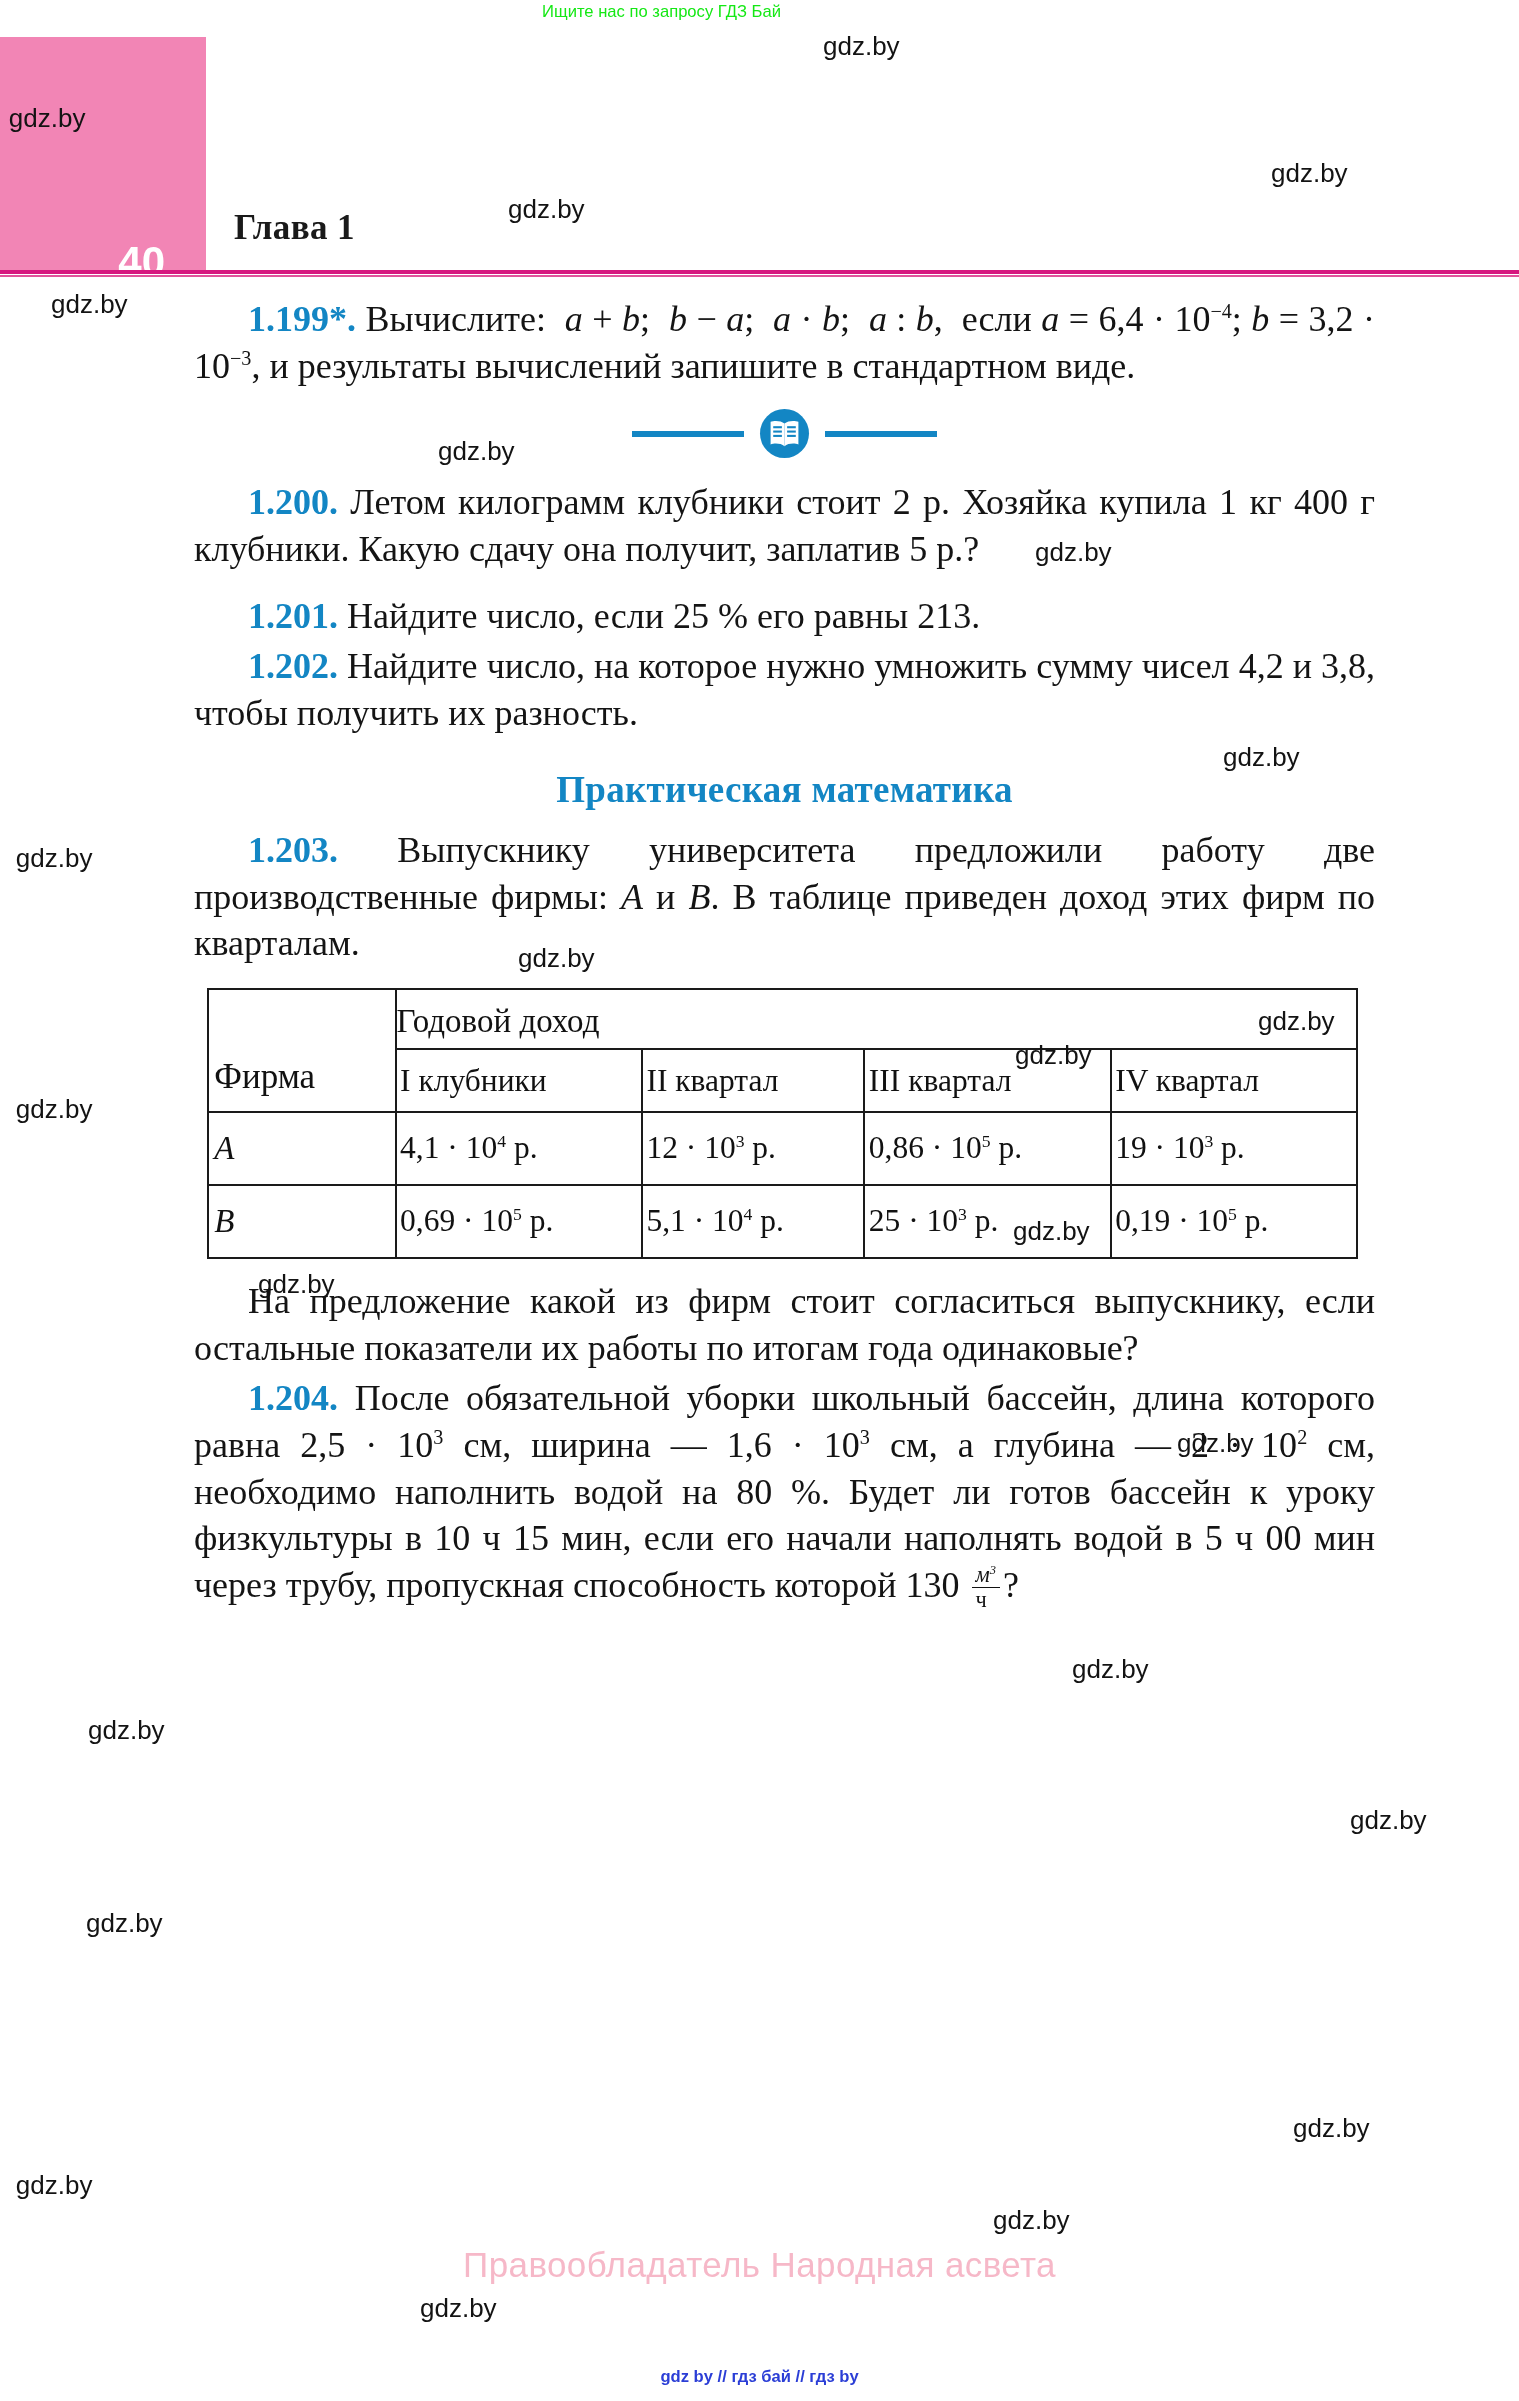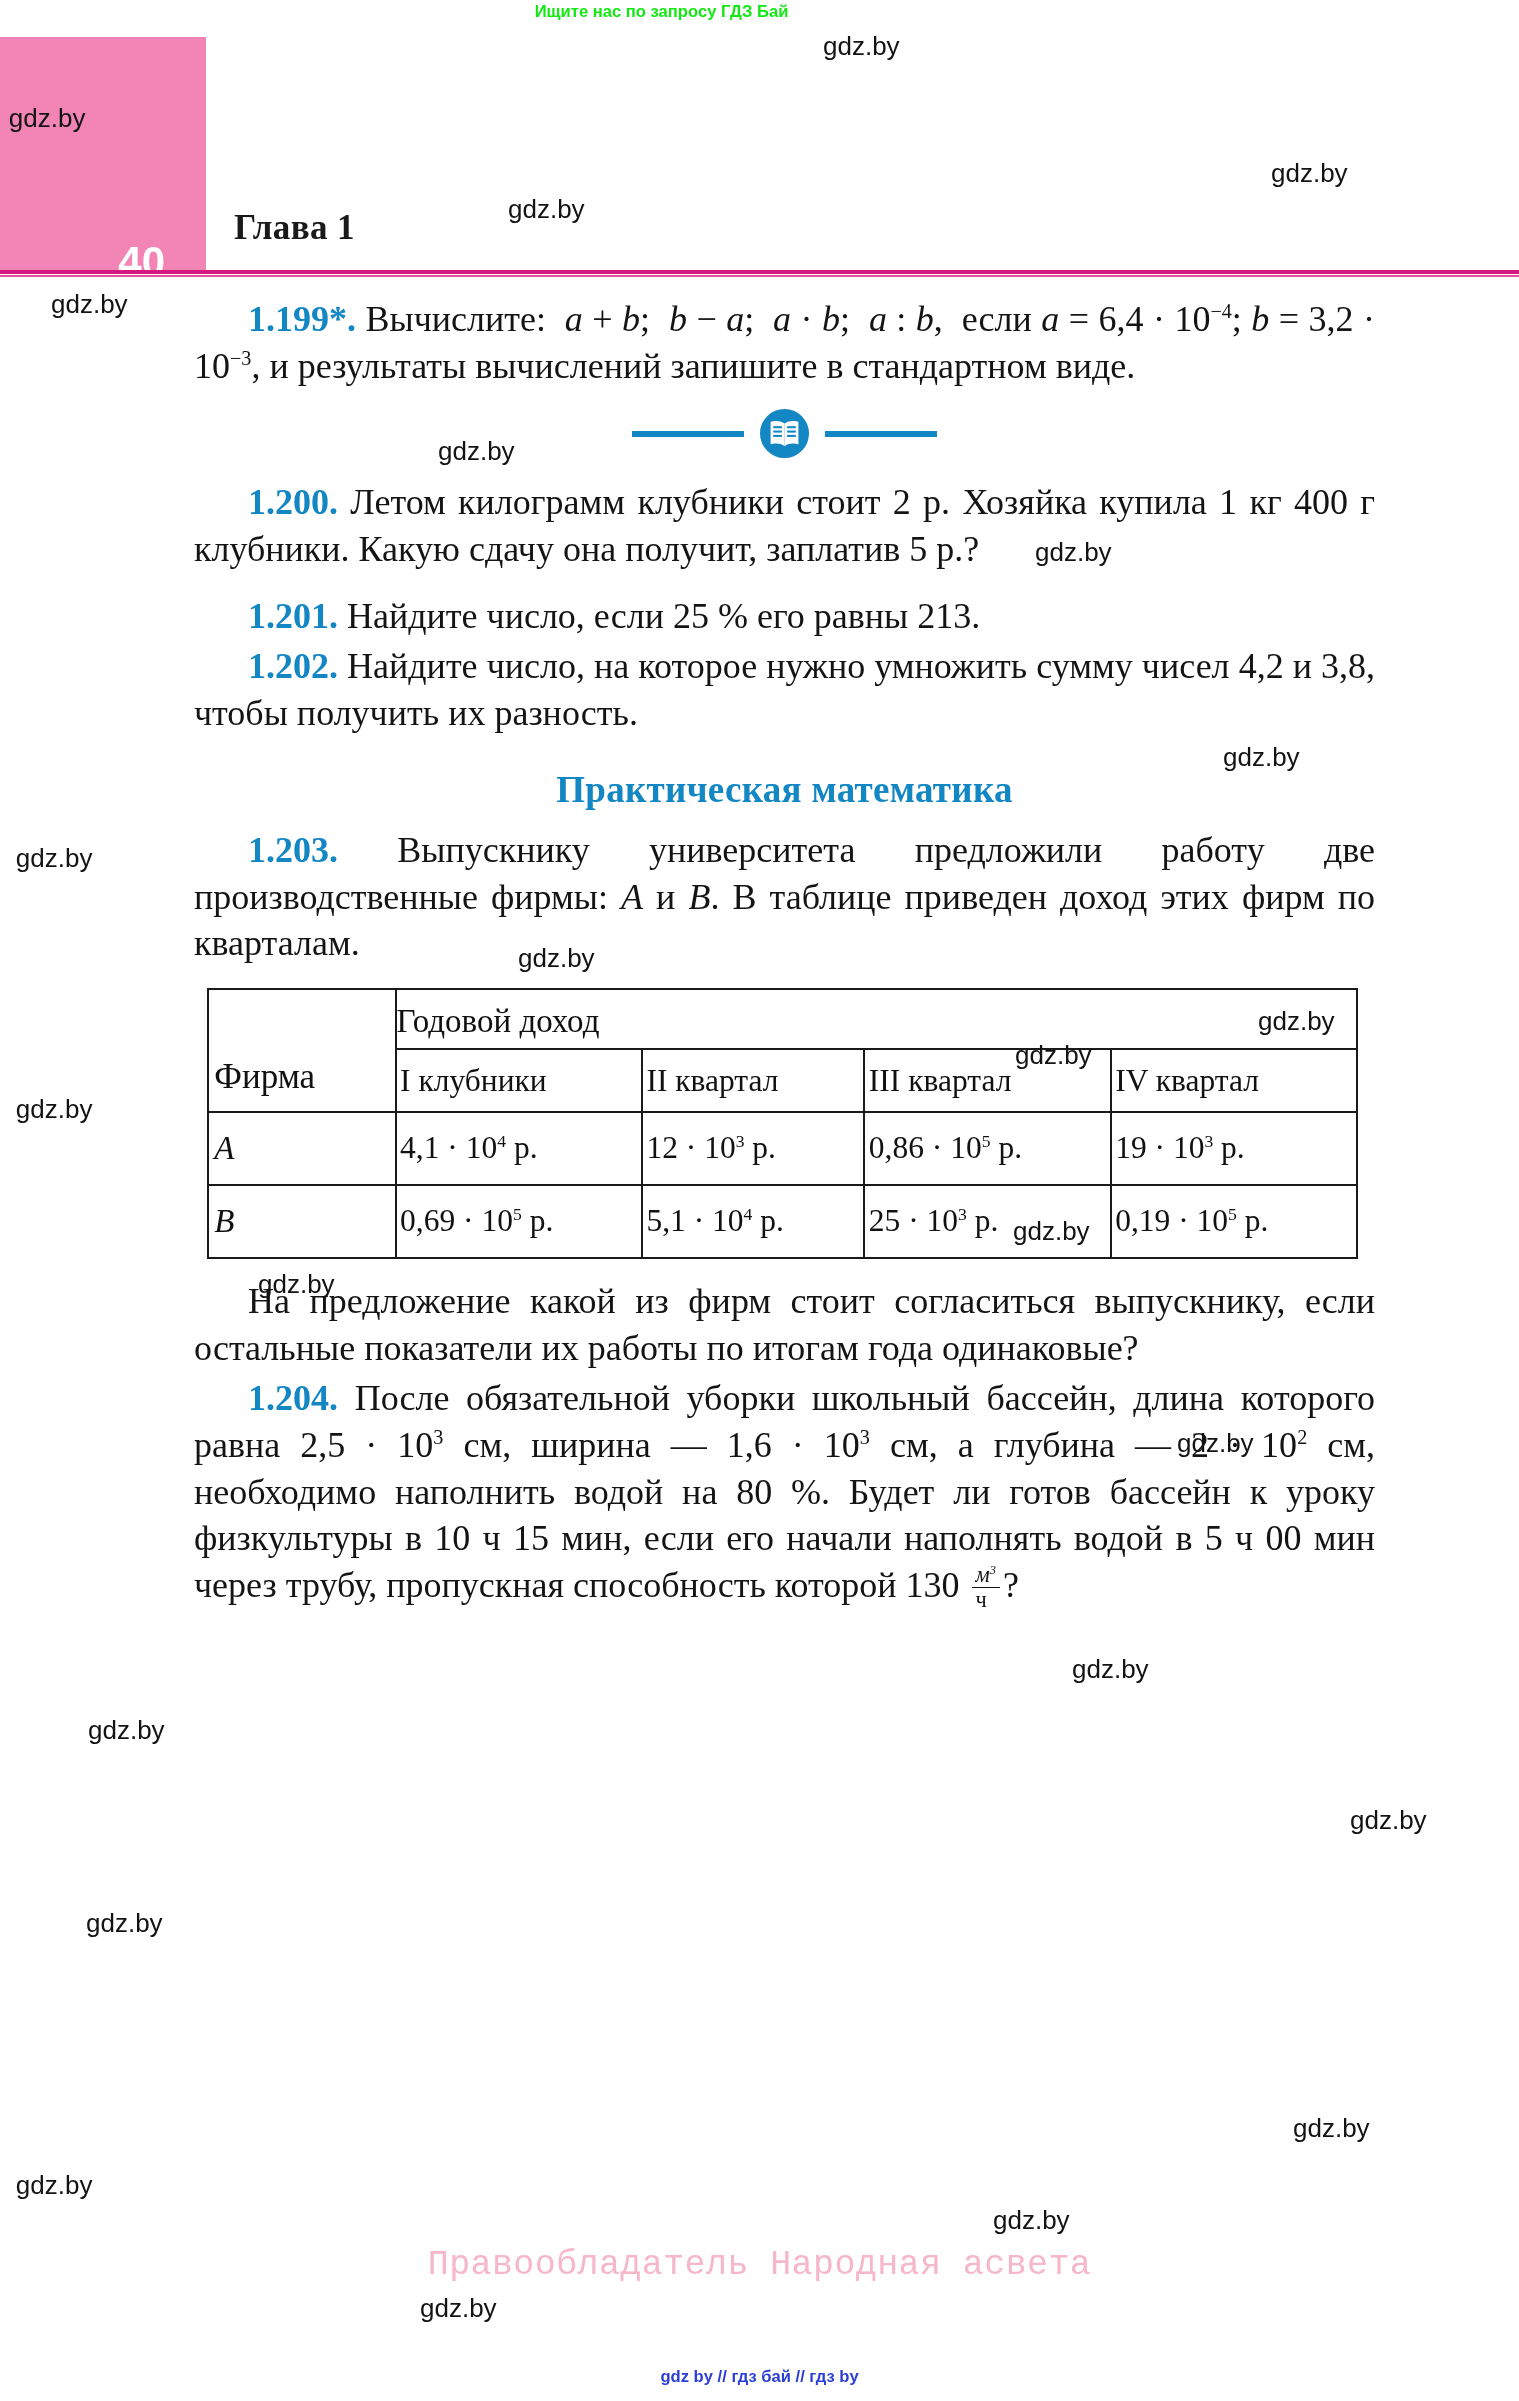--- a/index.html
+++ b/index.html
@@ -17,21 +17,21 @@
 
   
   .promo {
     position: absolute;
     top: 1.8px;
     left: 0;
     width: 1323px;
     text-align: center;
     font-family: "Liberation Sans", sans-serif;
     font-size: 16.6px;
-    font-weight: bold;
+    font-weight: normal;
     color: #14e814;
     letter-spacing: 0px;
   }
 
   
   .pink-tab {
     position: absolute;
     left: 0;
     top: 37px;
     width: 206px;
@@ -181,21 +181,21 @@
   .frac .top { display: block; border-bottom: 1.8px solid #111; padding: 0 3.5px; font-style: italic; }
   .frac .bot { display: block; padding: 0 3.5px; }
 
   
   .copyright {
     position: absolute;
     left: 0;
     top: 2245px;
     width: 1519px;
     text-align: center;
-    font-family: Liberation Mono, monospace;
+    font-family: Liberation Sans, sans-serif;
     font-size: 35px;
     color: #f6b8c8;
     letter-spacing: 0.4px;
   }
   .bottom-links {
     position: absolute;
     left: 0;
     top: 2367px;
     width: 1519px;
     text-align: center;

